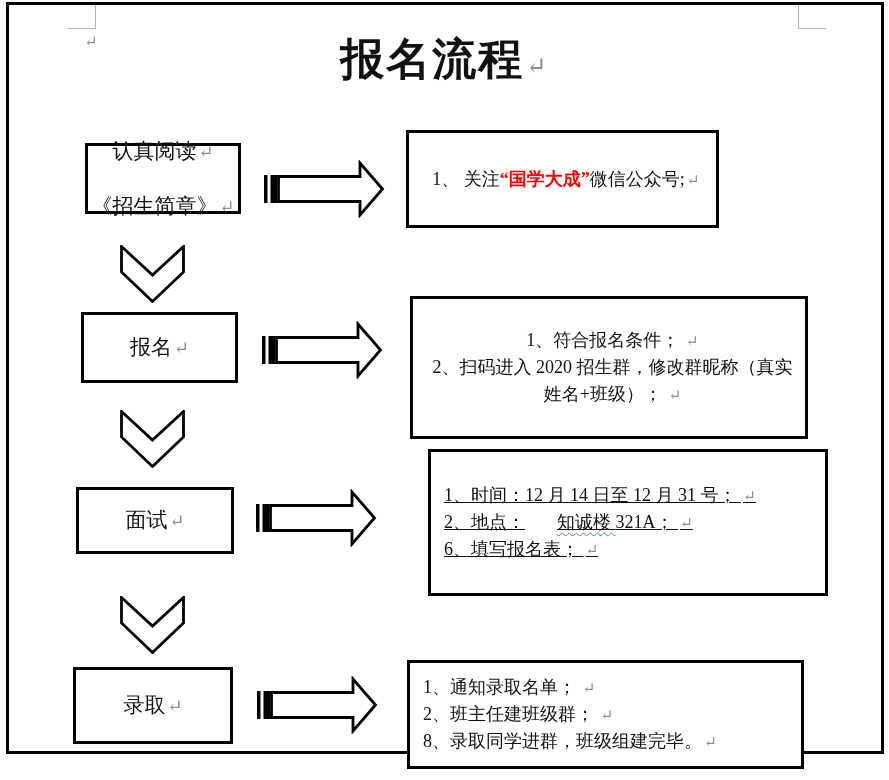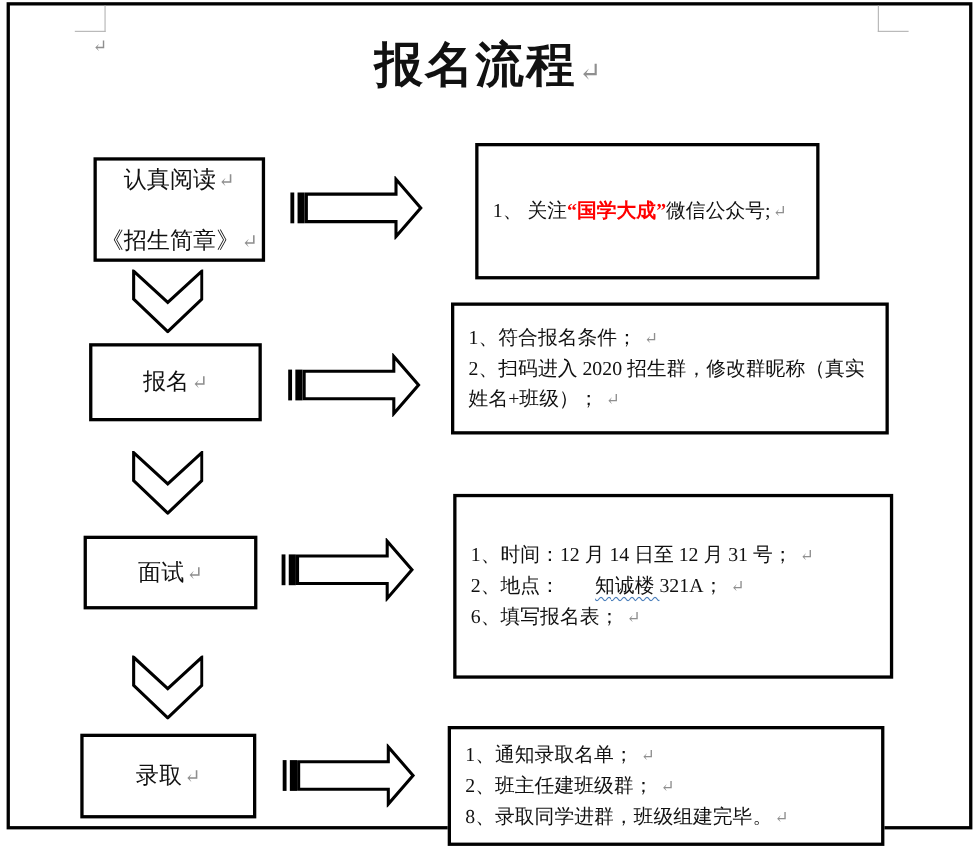--- a/index.html
+++ b/index.html
@@ -25,42 +25,42 @@
     position:absolute;left:0;top:30px;width:889px;text-align:center;
     font-size:44px;font-weight:bold;letter-spacing:2px;margin:0;
   }
   .doc-title .pilcrow{font-size:0.55em;font-weight:normal;}
 
   .lbox{
     position:absolute;background:#fff;border:3px solid #000;box-sizing:border-box;
     display:flex;flex-direction:column;align-items:center;justify-content:center;
     font-size:21px;line-height:30px;text-align:center;
   }
-  .lbox-1{left:85px;top:143px;width:156px;height:95px;gap:24px;}
+  .lbox-1{left:85px;top:143px;width:156px;height:71px;gap:24px;}
   .lbox-2{left:81px;top:312px;width:157px;height:71px;}
   .lbox-3{left:76px;top:487px;width:158px;height:67px;}
   .lbox-4{left:73px;top:667px;width:160px;height:77px;}
 
   .shape{position:absolute;}
   .chev-1{left:120px;top:245px;}
   .chev-2{left:120px;top:410px;}
   .chev-3{left:120px;top:596px;}
   .arr-1{left:263px;top:160px;}
   .arr-2{left:261px;top:321px;}
   .arr-3{left:255px;top:489px;}
   .arr-4{left:256px;top:676px;}
 
   .rbox{
     position:absolute;background:#fff;border:3px solid #000;box-sizing:border-box;
     display:flex;flex-direction:column;justify-content:center;
     font-size:18px;line-height:27px;padding:2px 6px 2px 13px;
   }
-  .rbox-1{left:432px;top:130px;width:313px;height:124px;}
-  .rbox-2{left:410px;top:275px;width:398px;height:120px;}
-  .rbox-3{left:412px;top:449px;width:400px;height:168px;}
+  .rbox-1{left:406px;top:130px;width:313px;height:98px;align-items:center;}
+  .rbox-2{left:410px;top:296px;width:398px;height:143px;text-align:center;}
+  .rbox-3{left:428px;top:449px;width:400px;height:147px;text-decoration:underline;}
   .rbox-4{left:407px;top:660px;width:397px;height:109px;}
   .dl{margin:0;padding:0;}
 
   .red-seg{color:#ff0000;font-weight:bold;}
   .wavy-seg{
     text-decoration-line:underline;text-decoration-style:wavy;
     text-decoration-color:#4a7ebb;text-decoration-thickness:1px;
     text-underline-offset:4px;
     margin-left:32px;
   }

